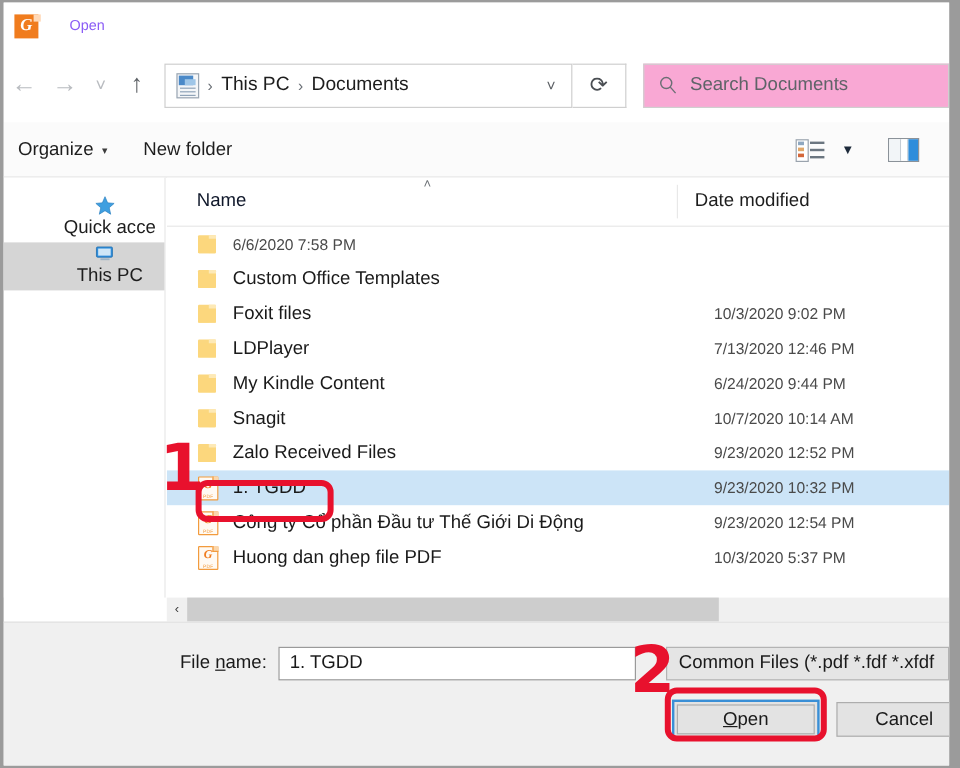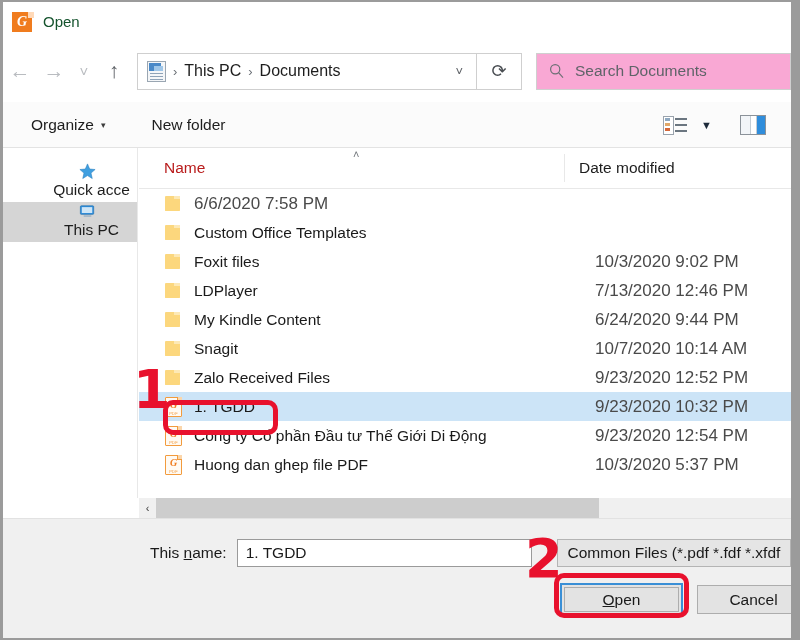--- a/index.html
+++ b/index.html
@@ -59,23 +59,23 @@
     width: 20px; height: 20px;
     color: #ffffff;
     font-weight: bold;
     font-style: italic;
     font-size: 14px;
     line-height: 20px;
     text-align: center;
     font-family: "Liberation Serif", serif;
   }
   .title-text {
-    margin-left: 9px;
-    font-size: 15px;
-    color: #14532d;
+    margin-left: 24px;
+    font-size: 12px;
+    color: #8b5cf6;
   }
 
   
   .navbar {
     position: absolute;
     left: 0; top: 38px;
     width: 788px; height: 62px;
     background: #ffffff;
     display: flex;
     align-items: center;
@@ -188,27 +188,27 @@
     align-items: center;
     box-sizing: border-box;
   }
   .cmd-item {
     font-size: 15.5px;
     color: #1d1d1d;
     display: flex;
     align-items: center;
     white-space: nowrap;
   }
-  .cmd-organize { margin-left: 28px; }
+  .cmd-organize { margin-left: 12px; }
   .cmd-caret {
     margin-left: 7px;
     color: #3c3c3c;
     font-size: 9px;
   }
-  .cmd-newfolder { margin-left: 46px; }
+  .cmd-newfolder { margin-left: 30px; }
   .cmd-right {
     margin-left: auto;
     display: flex;
     align-items: center;
     margin-right: 25px;
   }
   .viewicon {
     width: 24px; height: 20px;
     position: relative;
   }
@@ -296,21 +296,21 @@
     left: 214px; top: 1px;
     color: #6f7479;
     font-size: 11px;
     line-height: 11px;
   }
   .col-name {
     width: 426px;
     padding-left: 25px;
     box-sizing: border-box;
     font-size: 15.5px;
-    color: #b91c1c;
+    color: #0f172a;
     border-right: 1px solid #e8e8e8;
     height: 28px;
     line-height: 28px;
   }
   .col-date {
     padding-left: 14px;
     font-size: 15.5px;
     color: #1d1d1d;
   }
   .rows { position: relative; }
@@ -329,21 +329,21 @@
   }
   .row-name {
     margin-left: 11px;
     font-size: 15.5px;
     color: #1a1a1a;
     white-space: nowrap;
     width: 390px;
     overflow: hidden;
   }
   .row-date {
-    font-size: 17px;
+    font-size: 13px;
     color: #4a4a4a;
     white-space: nowrap;
     margin-left: 11px;
   }
 
   
   .folder {
     position: absolute;
     left: 1px; top: 3px;
     width: 16px; height: 15px;
@@ -767,21 +767,21 @@
   </div>
 
   <div class="hscroll">
     <div class="arrow">‹</div>
     <div class="thumb"></div>
   </div>
 
   <div class="bottom">
 
     <div class="fnrow">
-      <div class="fnlabel"><span>This </span><u>n</u><span>ame:</span></div>
+      <div class="fnlabel"><span>File </span><u>n</u><span>ame:</span></div>
       <div class="fninput">1. TGDD</div>
       <div class="fttype">Common Files (*.pdf *.fdf *.xfdf</div>
     </div>
 
     <div class="btnrow">
       <div class="btn-open">
         <div class="inner">
             <span></span>
             <u>O</u>
             <span>pen</span>

